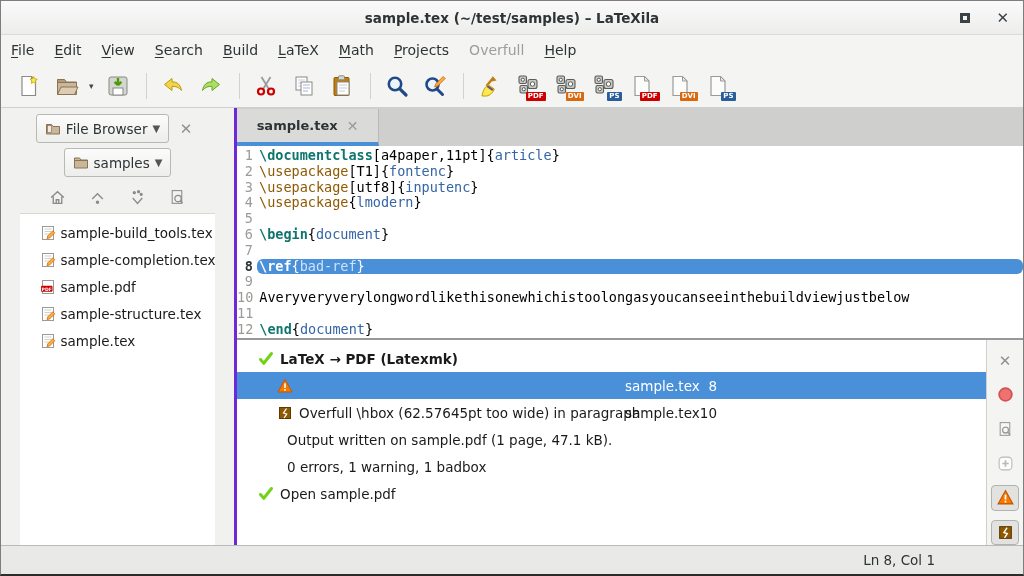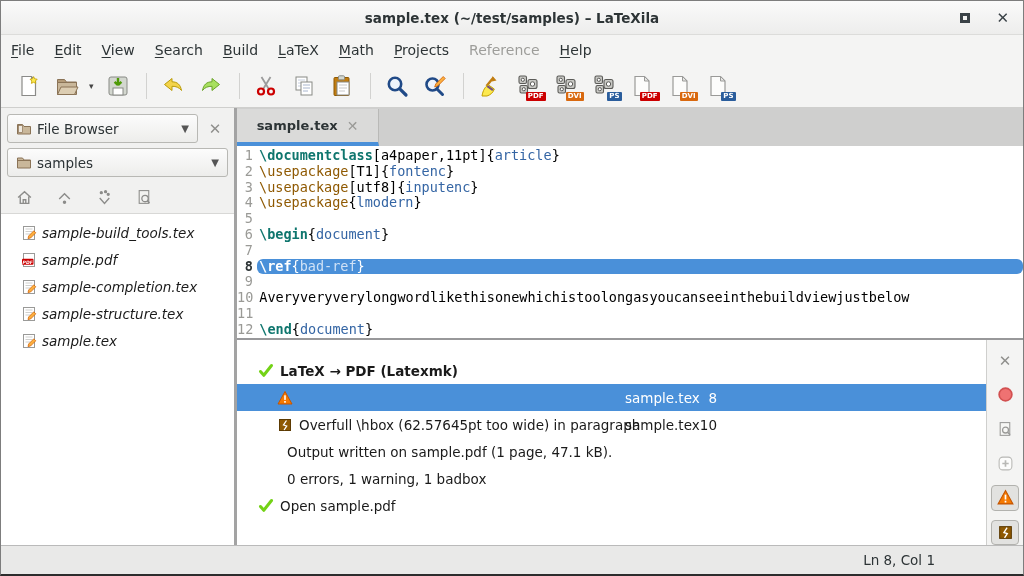--- a/index.html
+++ b/index.html
@@ -33,36 +33,36 @@
   .badge { position:absolute; right:0px; bottom:2px; font-size:7px; font-weight:bold;
            color:#fff; padding:1px 2px; line-height:7px; border-radius:1px;
            font-family:"DejaVu Sans",sans-serif; letter-spacing:0; }
   .dropdown-arrow { font-size:9px; color:#444; margin-left:2px; }
 
   
   .body { flex:1; display:flex; min-height:0; }
 
   
   .sidebar { width:236px; flex:0 0 236px; display:flex; flex-direction:column;
-             background:#f1f1f0; border-right:3px solid #a3a3a3; }
+             background:#f1f1f0; border-right:3px solid #6d28d9;align-items:center; }
   .sb-header { display:flex; align-items:center; padding:6px 6px 3px 6px; gap:4px; }
   .combobox { flex:1; height:29px; border:1px solid #b8b8b4; border-radius:3px;
               background:linear-gradient(#fcfcfc,#ededeb); display:flex; align-items:center;
               padding:0 8px; gap:5px; font-size:13.5px; color:#2d3436; }
   .combobox .arrow { margin-left:auto; font-size:10px; color:#555; }
   .combobox svg { width:16px; height:16px; flex:0 0 16px; }
   .panel-close { width:26px; height:26px; display:flex; align-items:center; justify-content:center;
                  color:#8f8f8c; font-size:15px; font-weight:bold; }
   .sb-dir { padding:2px 6px 4px 6px; }
   .sb-nav { display:flex; align-items:center; padding:4px 10px; gap:14px; }
   .sb-nav .navbtn { width:26px; height:24px; display:flex; align-items:center; justify-content:center; }
   .sb-nav svg { width:17px; height:17px; }
   .filelist { flex:1; background:#fff; border-top:1px solid #d8d8d6; padding-top:5px; overflow:hidden; }
   .fitem { height:27px; display:flex; align-items:center; gap:5px; padding-left:20px;
-           font-size:13.5px; color:#1a1a1a;font-style:italic; }
+           font-size:13.5px; color:#1a1a1a; }
   .fitem svg { width:16px; height:16px; flex:0 0 16px; }
 
   
   .main { flex:1; display:flex; flex-direction:column; min-width:0; }
   .tabbar { height:38px; flex:0 0 38px; background:#cfcfce; display:flex; }
   .tab { width:142px; background:#dadad9; border-right:1px solid #b9b9b7; margin-top:1px;
          display:flex; align-items:center; justify-content:center; gap:9px;
          border-bottom:4px solid #4a90d9; }
   .tab-label { font-size:13px; font-weight:bold; color:#2d3436; }
   .tab-close { color:#9a9a97; font-size:14px; font-weight:bold; }
@@ -79,21 +79,21 @@
   .tok.p { color:#000; }
   .line.sel .code { background:#4a90d9;border-radius:6px; }
   .line.sel .ln { color:#2d3436; font-weight:bold; }
   .line.sel .tok.cs { color:#ffffff; }
   .line.sel .tok.p { color:#ffffff; }
   .line.sel .tok.arg { color:#cfe1f6; }
 
   
   .buildpanel { flex:0 0 207px; height:207px; border-top:2px solid #98989a; display:flex;
                 background:#fff; min-width:0; }
-  .buildrows { flex:1; padding-top:5px; min-width:0;margin-top:12px; }
+  .buildrows { flex:1; padding-top:5px; min-width:0; }
   .brow { height:27px; display:flex; align-items:center; position:relative;
           font-size:13.5px; color:#1a1a1a; padding-left:6px; }
   .brow.bold { font-weight:bold; }
   .brow .exp { flex:0 0 15px; display:flex; align-items:center; }
   .brow .exp svg { width:11px; height:11px; }
   .brow .bicon { flex:0 0 17px; margin-right:5px; display:flex; align-items:center; }
   .brow .bicon svg { width:16px; height:16px; }
   .brow.lvl2 { padding-left:40px; }
   .brow .spacer-noicon { flex:0 0 10px; }
   .brow.sel { background:#4a90d9; color:#fff; }
@@ -127,21 +127,21 @@
 
   <div class="menubar" id="menubar">
       <span class="menuitem"><u>F</u>ile</span>
       <span class="menuitem"><u>E</u>dit</span>
       <span class="menuitem"><u>V</u>iew</span>
       <span class="menuitem"><u>S</u>earch</span>
       <span class="menuitem"><u>B</u>uild</span>
       <span class="menuitem"><u>L</u>aTeX</span>
       <span class="menuitem"><u>M</u>ath</span>
       <span class="menuitem"><u>P</u>rojects</span>
-      <span class="menuitem disabled">Reference</span>
+      <span class="menuitem disabled">Overfull</span>
       <span class="menuitem"><u>H</u>elp</span>
     </div>
 
   <div class="toolbar" id="toolbar">
       <div class="tbtn">
         <svg viewBox="0 0 24 24">
           <path d="M5 2.5h9.5l4 4V21.5H5z" fill="#fff" stroke="#8a8a88" stroke-width="1.2"></path>
           <path d="M14.5 2.5l4 4h-4z" fill="#ddd" stroke="#8a8a88"></path>
           <path d="M16.6 2.6l1.1 2.2 2.5.4-1.8 1.8.4 2.4-2.2-1.1-2.2 1.1.4-2.4-1.8-1.8 2.5-.4z" fill="#fce94f" stroke="#c4a000" stroke-width=".8"></path>
         </svg>
@@ -338,32 +338,32 @@
             <svg viewBox="0 0 16 16">
               <rect x="2.5" y="1.5" width="11" height="13" fill="#fff" stroke="#9a9a98"></rect>
               <path d="M4.5 4h7M4.5 6.5h7M4.5 9h5" stroke="#cfcfcd" fill="none"></path>
               <path d="M12.8 5.8l2 2-5.2 5.2-2.6.6.6-2.6z" fill="#fcaf3e" stroke="#ce5c00" stroke-width=".7"></path>
             </svg>
             <span>sample-build_tools.tex</span>
           </div>
           <div class="fitem">
             <svg viewBox="0 0 16 16">
               <rect x="2.5" y="1.5" width="11" height="13" fill="#fff" stroke="#9a9a98"></rect>
+              <path d="M4.5 4h7M4.5 6.5h7M4.5 9h5" stroke="#cfcfcd" fill="none"></path>
+              <path d="M12.8 5.8l2 2-5.2 5.2-2.6.6.6-2.6z" fill="#fcaf3e" stroke="#ce5c00" stroke-width=".7"></path>
+            </svg>
+            <span>sample-completion.tex</span>
+          </div>
+          <div class="fitem">
+            <svg viewBox="0 0 16 16">
+              <rect x="2.5" y="1.5" width="11" height="13" fill="#fff" stroke="#9a9a98"></rect>
               <rect x="1" y="6.8" width="11.5" height="6" rx="1" fill="#cc0000"></rect>
               <text x="6.7" y="11.6" font-size="4.6" font-weight="bold" fill="#fff" text-anchor="middle" font-family="DejaVu Sans, sans-serif">PDF</text>
             </svg>
             <span>sample.pdf</span>
-          </div>
-          <div class="fitem">
-            <svg viewBox="0 0 16 16">
-              <rect x="2.5" y="1.5" width="11" height="13" fill="#fff" stroke="#9a9a98"></rect>
-              <path d="M4.5 4h7M4.5 6.5h7M4.5 9h5" stroke="#cfcfcd" fill="none"></path>
-              <path d="M12.8 5.8l2 2-5.2 5.2-2.6.6.6-2.6z" fill="#fcaf3e" stroke="#ce5c00" stroke-width=".7"></path>
-            </svg>
-            <span>sample-completion.tex</span>
           </div>
           <div class="fitem">
             <svg viewBox="0 0 16 16">
               <rect x="2.5" y="1.5" width="11" height="13" fill="#fff" stroke="#9a9a98"></rect>
               <path d="M4.5 4h7M4.5 6.5h7M4.5 9h5" stroke="#cfcfcd" fill="none"></path>
               <path d="M12.8 5.8l2 2-5.2 5.2-2.6.6.6-2.6z" fill="#fcaf3e" stroke="#ce5c00" stroke-width=".7"></path>
             </svg>
             <span>sample-structure.tex</span>
           </div>
           <div class="fitem">

